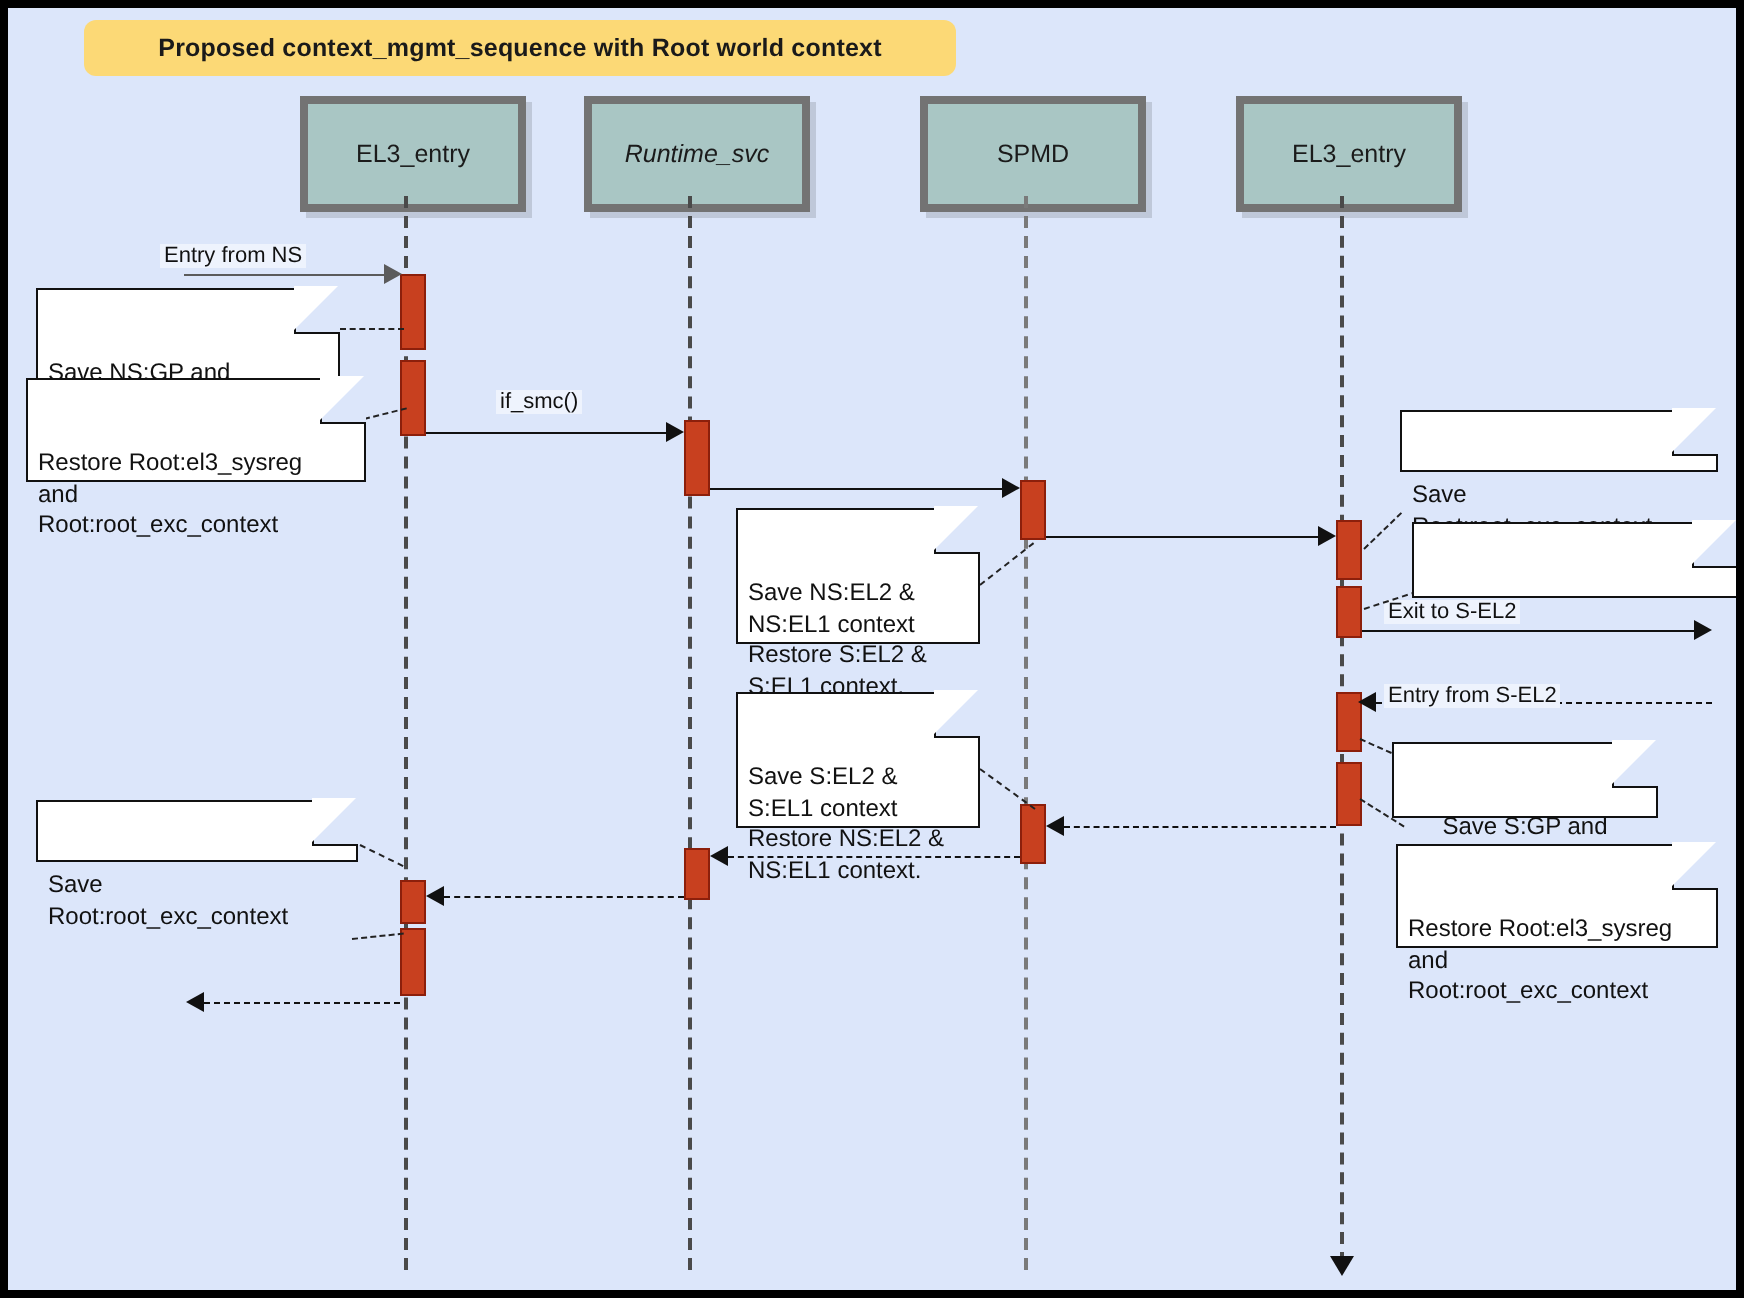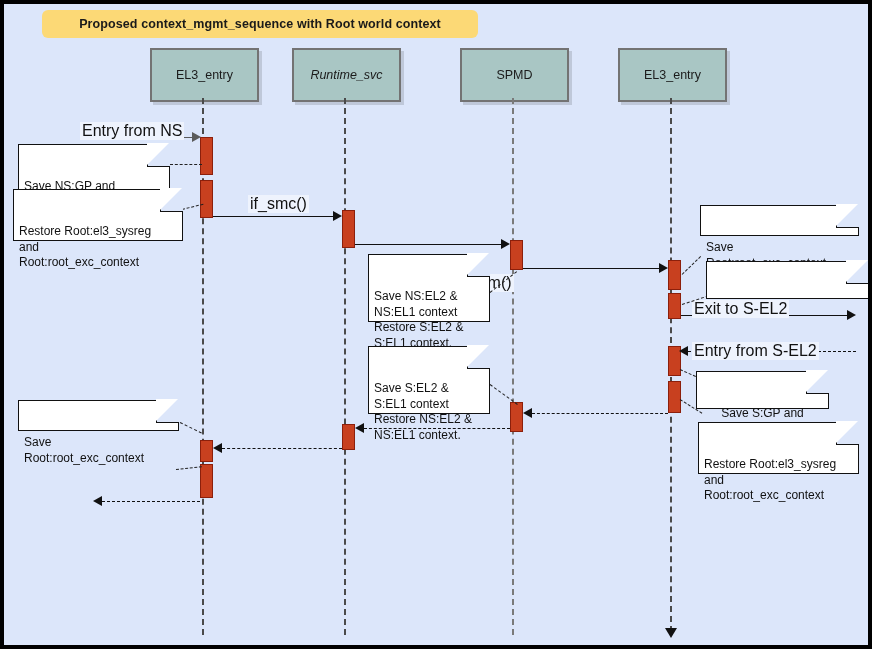--- a/index.html
+++ b/index.html
@@ -10,21 +10,21 @@
 
   .title-banner{
     position:absolute;left:38px;top:6px;width:436px;height:28px;
     background:#fcd976;border-radius:6px;
     display:flex;align-items:center;justify-content:center;
     font-size:12.5px;font-weight:bold;color:#1a1a1a;letter-spacing:.1px;
   }
 
   .lifeline-head{
     position:absolute;width:105px;height:50px;
-    background:#a9c6c4;border:2px solid #737373;
+    background:#a9c6c4;border:4px solid #737373;
     box-shadow:3px 3px 0 rgba(0,0,0,.13);
     display:flex;align-items:center;justify-content:center;
     font-size:12.5px;color:#1b1b1b;
   }
   .lifeline{
     position:absolute;width:0;border-left:2px dashed #4a4a4a;
   }
   .lifeline.grey{border-left-color:#7a7a7a;}
 
   .activation{
@@ -36,21 +36,21 @@
   .msg{position:absolute;height:0;border-top:1.5px solid #111;}
   .msg.dash{border-top:1.5px dashed #111;}
   .msg.grey{border-top-color:#5b5b5b;}
   .head{position:absolute;width:0;height:0;}
   .head.right{border-top:5px solid transparent;border-bottom:5px solid transparent;border-left:9px solid #111;}
   .head.left{border-top:5px solid transparent;border-bottom:5px solid transparent;border-right:9px solid #111;}
   .head.down{border-left:6px solid transparent;border-right:6px solid transparent;border-top:10px solid #111;}
   .head.grey{border-left-color:#5b5b5b;}
 
   .msg-label{
-    position:absolute;font-size:16px;color:#111;
+    position:absolute;font-size:11px;color:#111;
     background:#eef3fd;padding:0 2px;white-space:nowrap;
   }
 
   
   .note{
     position:absolute;background:#ffffff;border:1px solid #111;
     box-sizing:border-box;font-size:12px;color:#111;line-height:15.5px;
     padding:3px 5px 3px 5px;white-space:pre-line;
   }
   .note .fold{

